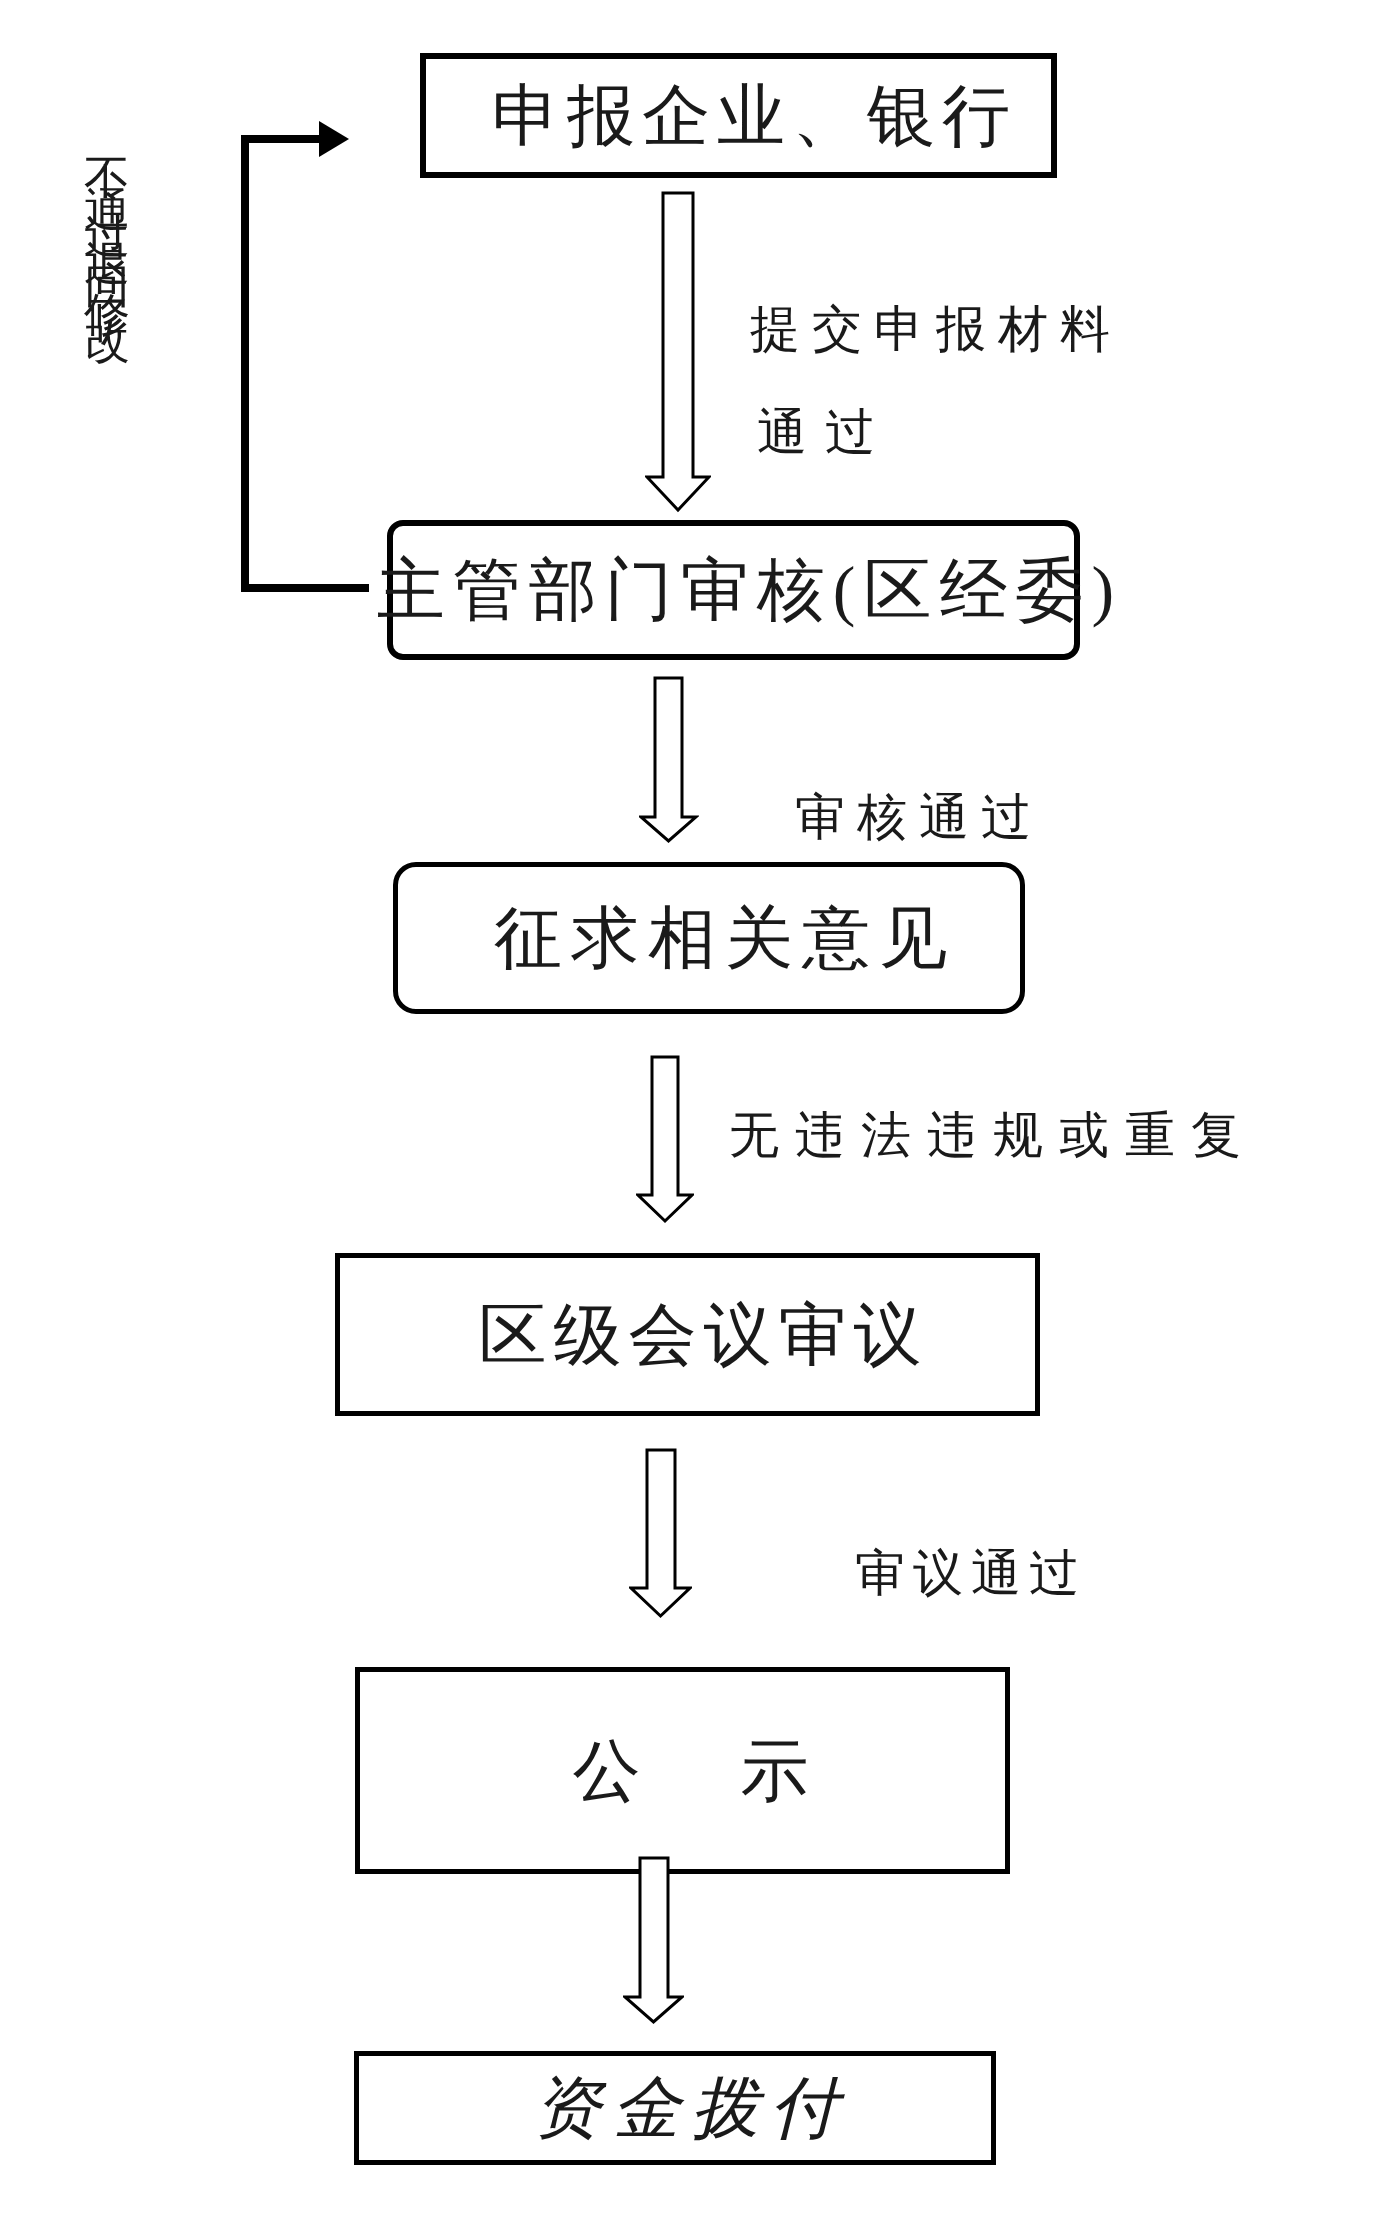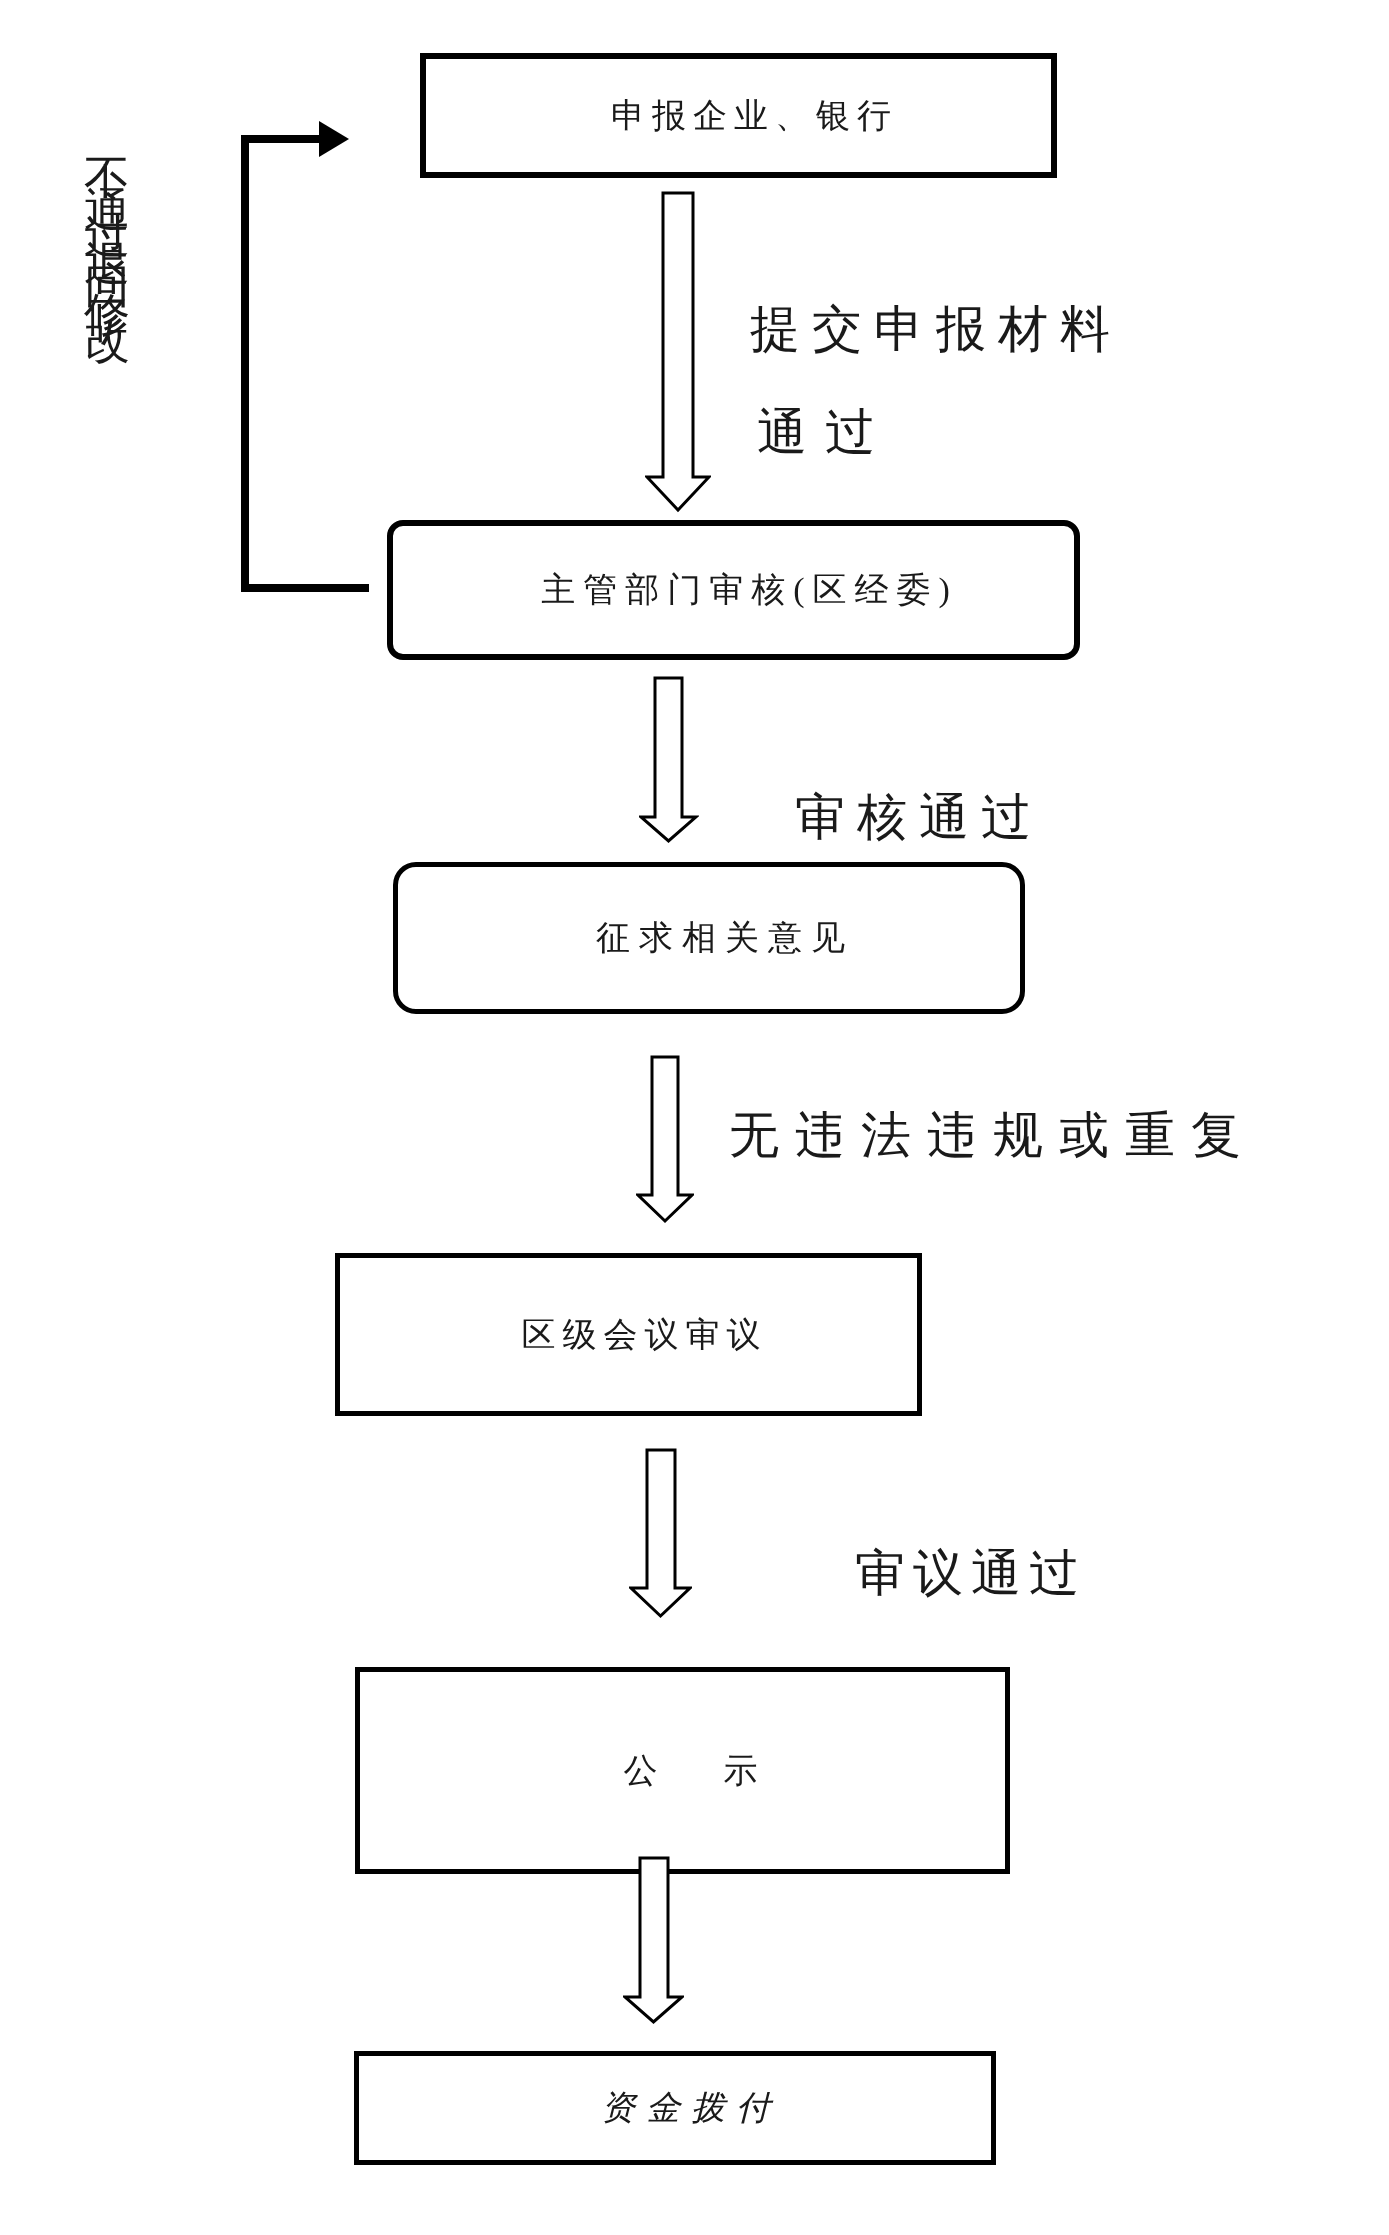--- a/index.html
+++ b/index.html
@@ -9,28 +9,28 @@
     background:var(--bg,#ffffff);
     font-family:"Liberation Serif","DejaVu Serif",serif;
     color:var(--text,#1a1a1a);
     overflow:hidden;
   }
   .node{
     position:absolute;
     box-sizing:border-box;
     border:5px solid var(--line,#000);
     display:flex;align-items:center;justify-content:center;
-    font-size:34px;line-height:1;
+    font-size:68px;line-height:1;
     white-space:nowrap;
     padding-left:32px;
   }
   #node-applicants       {left:420px; top:53px;   width:637px; height:125px; border-width:6px; letter-spacing:7px;}
   #node-authority-review {left:387px; top:520px;  width:693px; height:140px; border-width:6px; letter-spacing:8px;border-radius:16px;}
   #node-seek-opinions    {left:393px; top:862px;  width:632px; height:152px; letter-spacing:9px;border-radius:23px;}
-  #node-district-meeting {left:335px; top:1253px; width:587px; height:163px; letter-spacing:7px;}
+  #node-district-meeting {left:335px; top:1253px; width:705px; height:163px; letter-spacing:7px;}
   #node-publicity        {left:355px; top:1667px; width:655px; height:207px; letter-spacing:16px;}
   #node-fund-allocation  {left:354px; top:2051px; width:642px; height:114px; letter-spacing:11px;font-style:italic;}
 
   .edge-label{
     position:absolute;
     font-size:50px;line-height:1;
     white-space:nowrap;
   }
   #label-submit            {left:750px; top:304px;  letter-spacing:12px;}
   #label-pass              {left:757px; top:407px;  letter-spacing:18px;}

